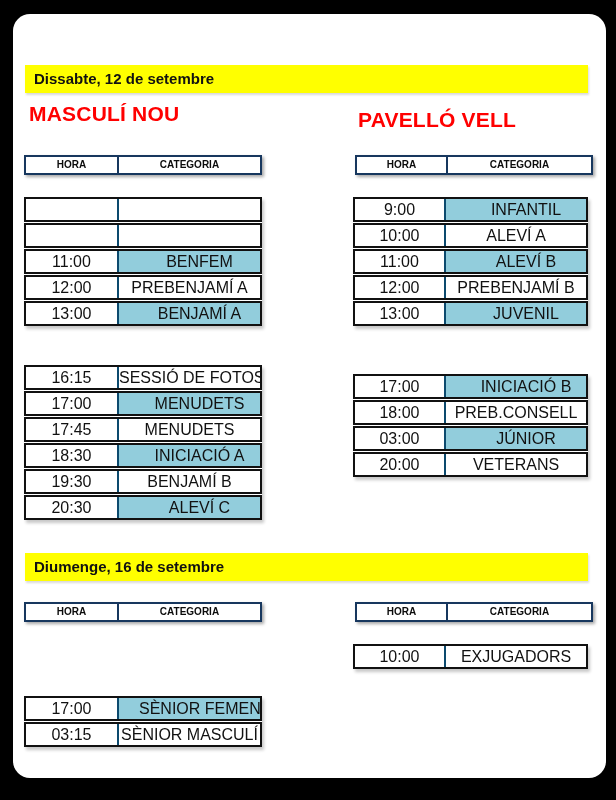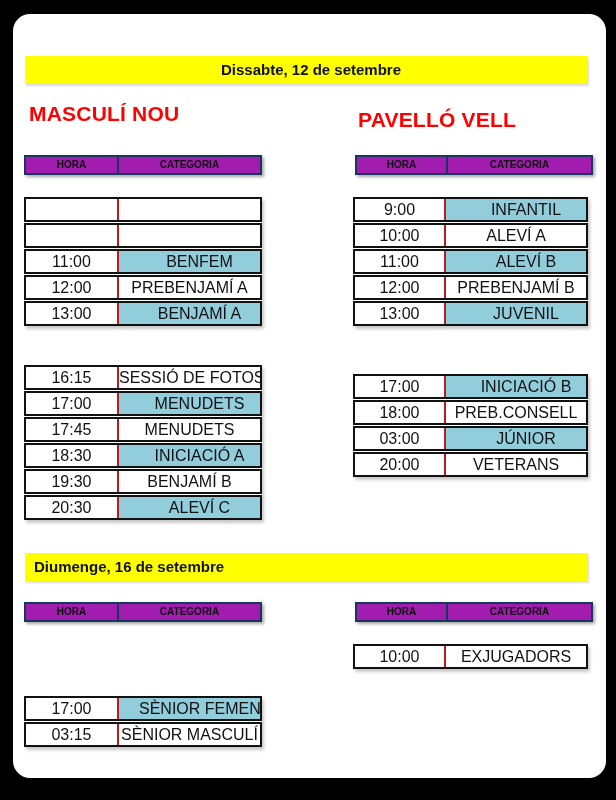--- a/index.html
+++ b/index.html
@@ -22,52 +22,52 @@
     font-size:15px;font-weight:bold;color:#111;
     line-height:28px;padding-left:9px;box-sizing:border-box;
     box-shadow:1px 2px 2px rgba(0,0,0,0.15);
   }
   .venue-title{
     font-size:21px;font-weight:bold;color:#FF0000;
     letter-spacing:0.2px;white-space:nowrap;
   }
   .hdr{
     display:flex;height:20px;box-sizing:border-box;
-    background:#a21caf;border:2px solid #17375E;
+    background:#ffffff;border:2px solid #17375E;
     box-shadow:2px 2px 3px rgba(0,0,0,0.35);
   }
   .hdr .hcell{
     font-size:10px;font-weight:bold;color:#0b0b0b;
     text-align:center;line-height:16px;box-sizing:border-box;
   }
   .hdr .hhora{width:93px;border-right:2px solid #17375E;}
   .hdr-r .hhora{width:91px;}
   .hdr .hcat{flex:1;}
   .block{box-shadow:2px 3px 3px rgba(0,0,0,0.22);}
   .row{
     display:flex;border:2px solid #111;margin-bottom:1px;
     background:#fff;box-sizing:content-box;height:21px;
   }
   .row:last-child{margin-bottom:0;}
   .cell{
     font-size:16px;color:#111;text-align:center;line-height:21px;
     white-space:nowrap;overflow:hidden;box-sizing:border-box;
   }
-  .hora{width:93px;border-right:2px solid #b91c1c;}
+  .hora{width:93px;border-right:2px solid #0c4a6e;}
   .t-right .hora{width:91px;}
   .cat{flex:1;}
   .hl{background:#92CDDC;padding-left:20px;}
 </style>
 </head>
 <body>
 
 <div class="frame">
   <div class="card"></div>
 
-  <div class="abs banner" style="top:56px;text-align:center;">Dissabte, 12 de setembre</div>
+  <div class="abs banner" style="top:65px;">Dissabte, 12 de setembre</div>
 
   <div class="abs venue-title" style="left:29px;top:102px;">MASCULÍ NOU</div>
   <div class="abs venue-title" style="left:358px;top:108px;">PAVELLÓ VELL</div>
 
   <div class="abs hdr" style="left:24px;top:155px;width:238px;">
     <div class="hcell hhora">HORA</div>
     <div class="hcell hcat">CATEGORIA</div>
   </div>
 
   <div class="abs hdr hdr-r" style="left:355px;top:155px;width:238px;">

